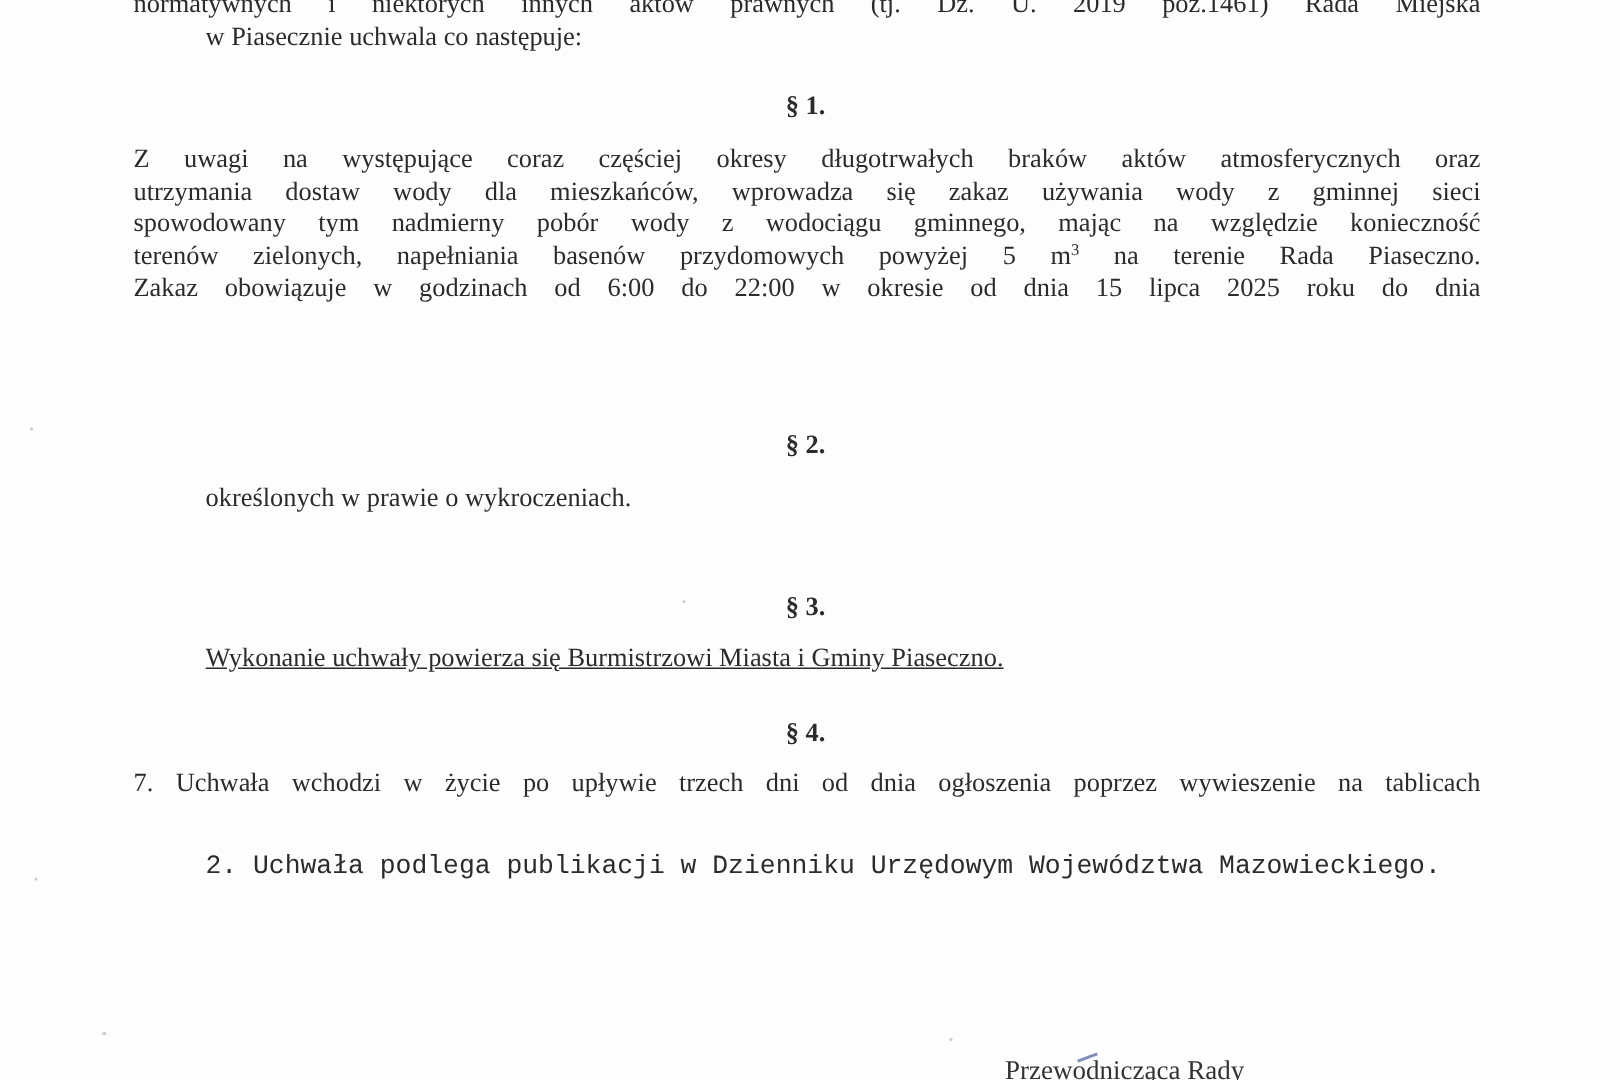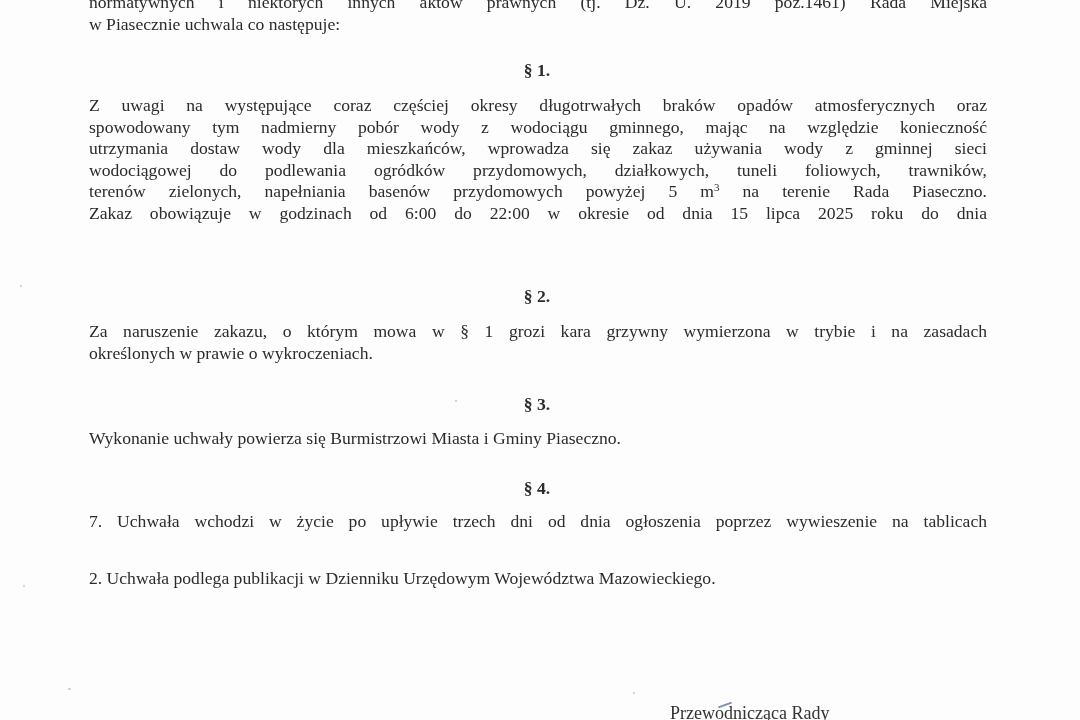--- a/index.html
+++ b/index.html
@@ -12,21 +12,21 @@
   }
   .page { position: absolute; left: 0; top: 0; width: 1080px; height: 532px; }
   .line {
     position: absolute; left: 89px; width: 898px;
     font-size: 17.6px; line-height: 21.5px; white-space: nowrap; margin: 0;
   }
   .jline {
     display: block; text-align: justify; text-align-last: justify;
     white-space: normal; height: 21.5px; overflow: hidden;
   }
-  .jline.last { text-align-last: left; }
+  .jline.last { text-align-last: left; margin-left: 48px; }
   .heading {
     position: absolute; left: 0; width: 1074px; text-align: center;
     font-weight: bold; font-size: 17.6px; line-height: 22px; margin: 0;
   }
   .sig {
     position: absolute; left: 670px; top: 702px;
     font-size: 18px; line-height: 22px; white-space: nowrap; color: #333;
   }
   .speck { position: absolute; background: #c8c8c8; border-radius: 50%; }
   sup { font-size: 11px; line-height: 0; vertical-align: 6px; }
@@ -36,44 +36,42 @@
 
 <div class="page">
 
   <div class="line" style="top:-8px;">
     <span class="jline">normatywnych i niektórych innych aktów prawnych (tj. Dz. U. 2019 poz.1461) Rada Miejska</span>
     <span class="jline last">w Piasecznie uchwala co następuje:</span>
   </div>
 
   <div class="heading" style="top:59px;">§ 1.</div>
   <div class="line" style="top:95px;">
-    <span class="jline">Z uwagi na występujące coraz częściej okresy długotrwałych braków opadów atmosferycznych oraz</span>
+    <span class="jline">Z uwagi na występujące coraz częściej okresy długotrwałych braków aktów atmosferycznych oraz</span>
+    <span class="jline">utrzymania dostaw wody dla mieszkańców, wprowadza się zakaz używania wody z gminnej sieci</span>
     <span class="jline">spowodowany tym nadmierny pobór wody z wodociągu gminnego, mając na względzie konieczność</span>
-    <span class="jline">utrzymania dostaw wody dla mieszkańców, wprowadza się zakaz używania wody z gminnej sieci</span>
-    <span class="jline">wodociągowej do podlewania ogródków przydomowych, działkowych, tuneli foliowych, trawników,</span>
     <span class="jline"><span>terenów zielonych, napełniania basenów przydomowych powyżej 5 m</span><sup>3</sup> <span>na terenie Rada Piaseczno.</span></span>
     <span class="jline">Zakaz obowiązuje w godzinach od 6:00 do 22:00 w okresie od dnia 15 lipca 2025 roku do dnia</span>
   </div>
 
   <div class="heading" style="top:285px;">§ 2.</div>
   <div class="line" style="top:321px;">
-    <span class="jline">Za naruszenie zakazu, o którym mowa w § 1 grozi kara grzywny wymierzona w trybie i na zasadach</span>
     <span class="jline last">określonych w prawie o wykroczeniach.</span>
   </div>
 
   <div class="heading" style="top:393px;">§ 3.</div>
-  <div class="line" style="top:428px;">
+  <div class="line" style="top:428px;text-decoration:underline;">
     <span class="jline last">Wykonanie uchwały powierza się Burmistrzowi Miasta i Gminy Piaseczno.</span>
   </div>
 
   <div class="heading" style="top:477px;">§ 4.</div>
   <div class="line" style="top:511px;">
     <span class="jline">7. Uchwała wchodzi w życie po upływie trzech dni od dnia ogłoszenia poprzez wywieszenie na tablicach</span>
   </div>
-  <div class="line" style="top:568px;">
+  <div class="line" style="top:568px;font-family:Liberation Mono, monospace;">
     <span class="jline last">2. Uchwała podlega publikacji w Dzienniku Urzędowym Województwa Mazowieckiego.</span>
   </div>
 
   <div class="sig">Przewodnicząca Rady</div>
   <div style="position:absolute; left:718px; top:704px; width:14px; height:2px; background:#4a5d9a; transform:rotate(-20deg); opacity:.7;"></div>
 
   <div class="speck" style="left:20px; top:285px; width:2px; height:2px;"></div>
   <div class="speck" style="left:23px; top:585px; width:2px; height:2px;"></div>
   <div class="speck" style="left:68px; top:688px; width:3px; height:2px;"></div>
   <div class="speck" style="left:455px; top:400px; width:2px; height:2px;"></div>

